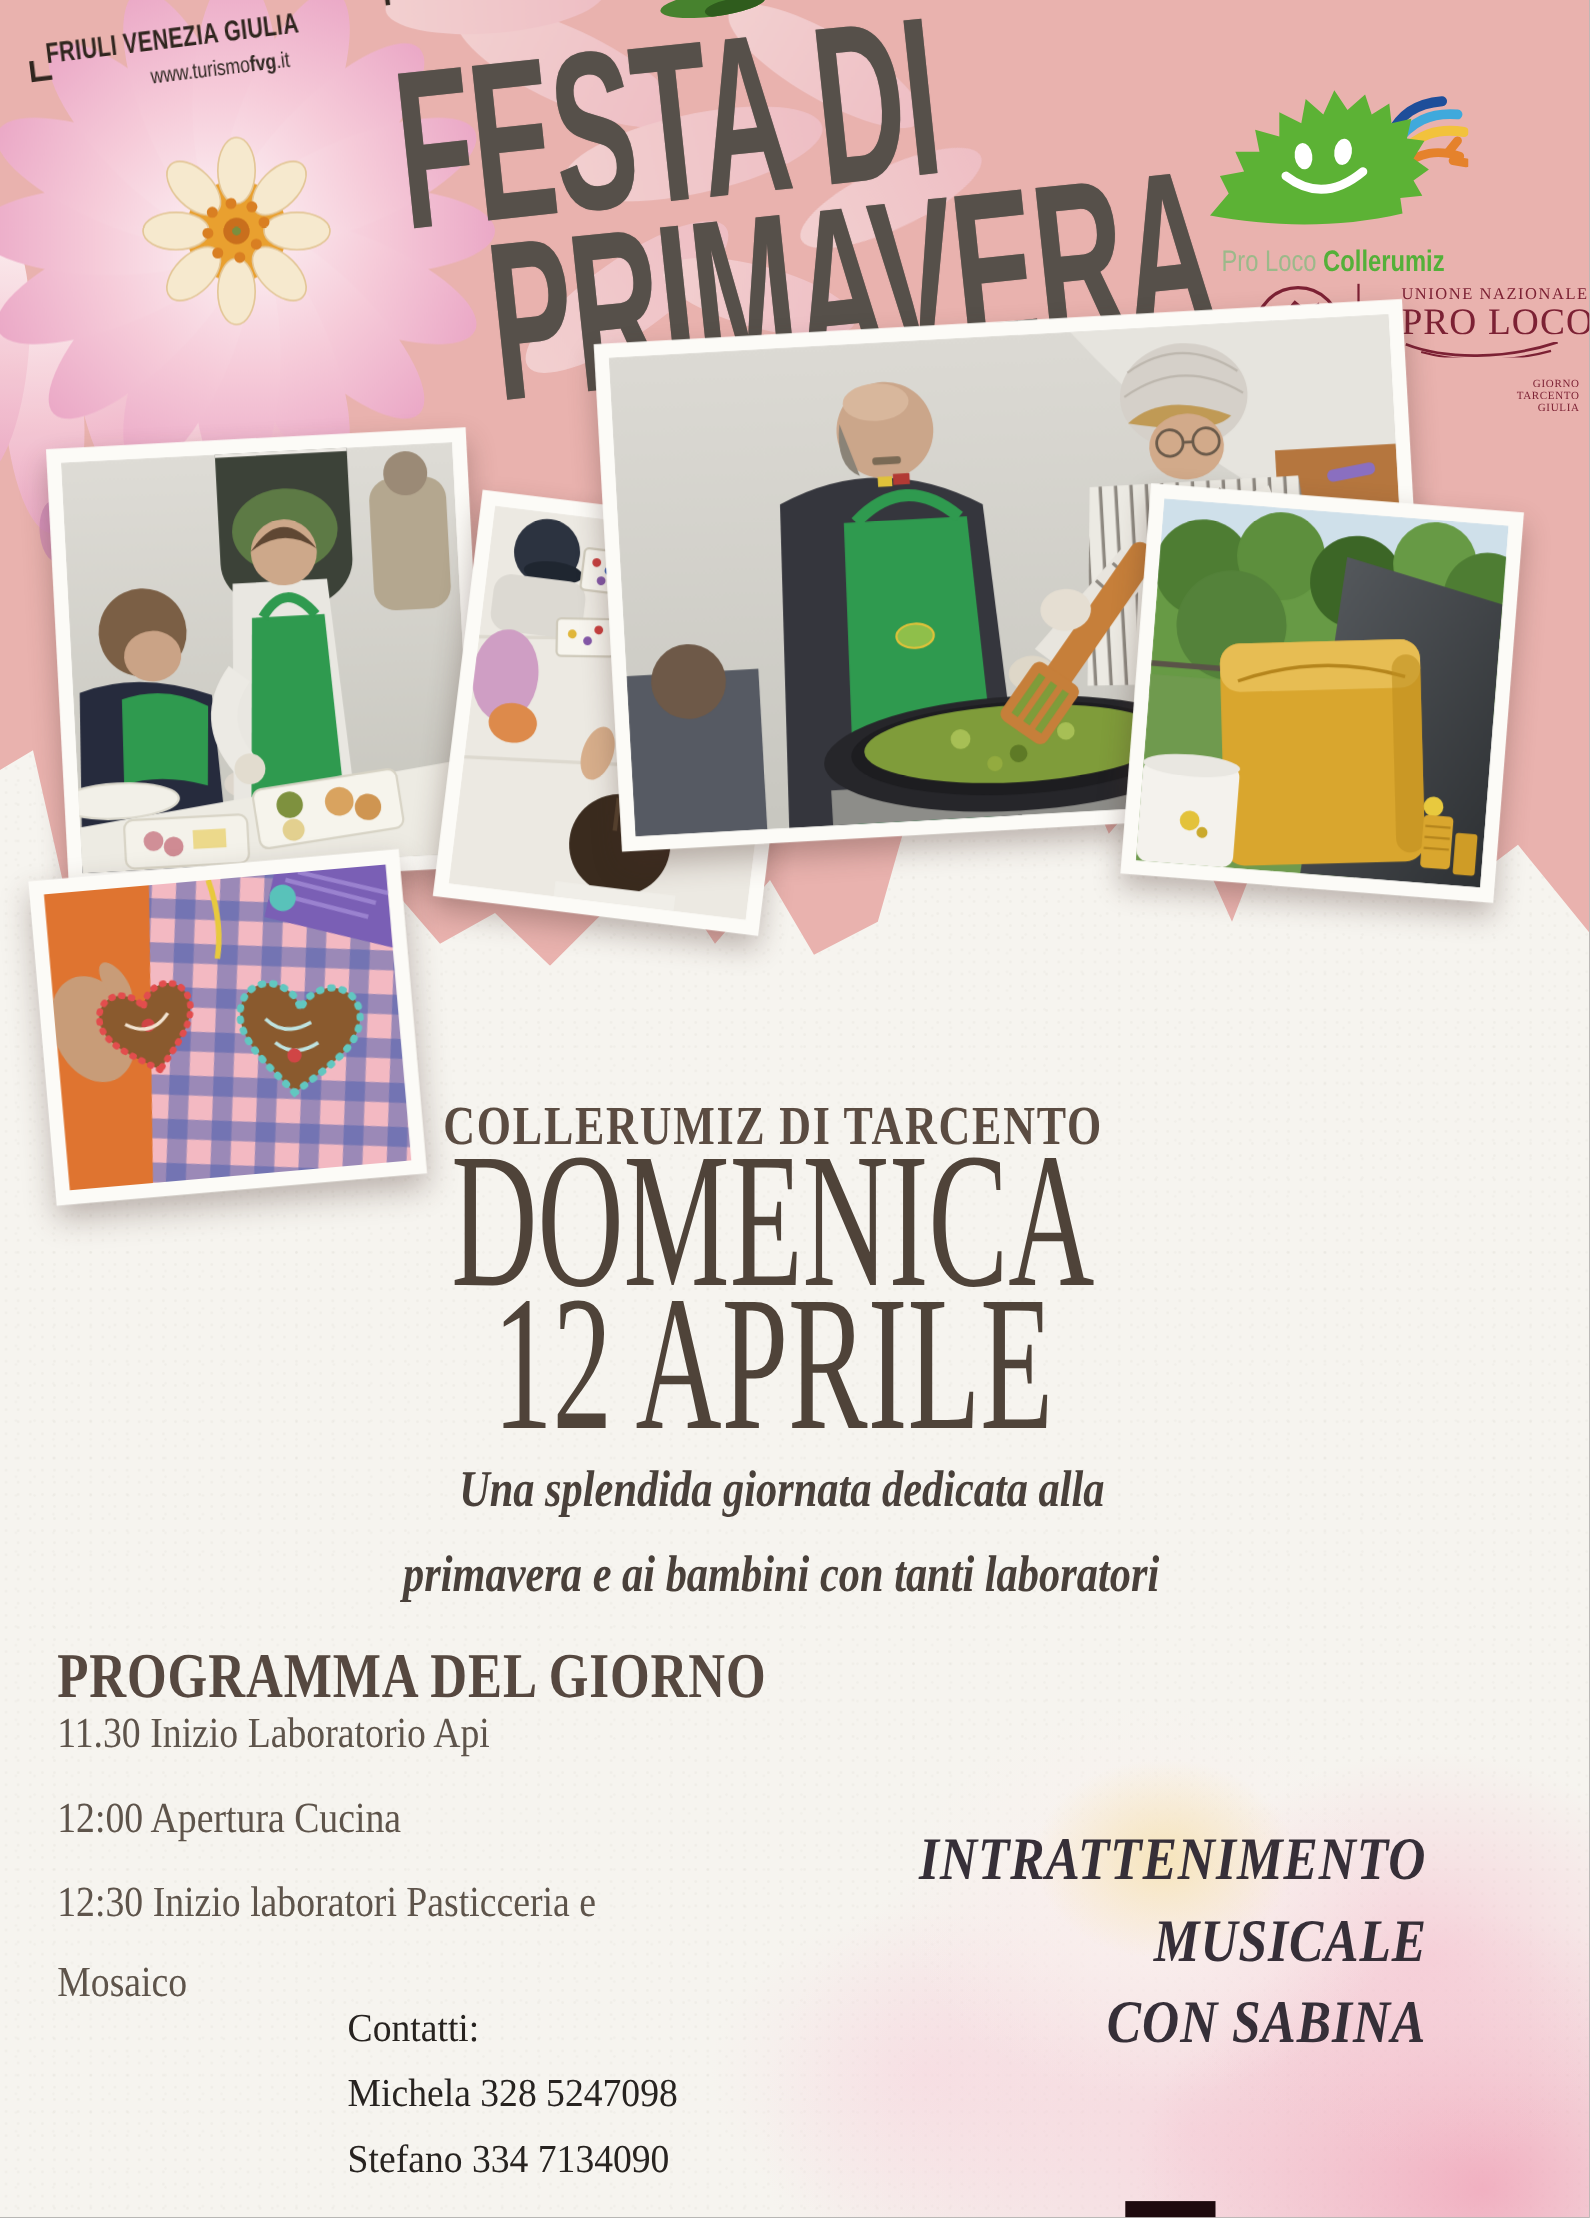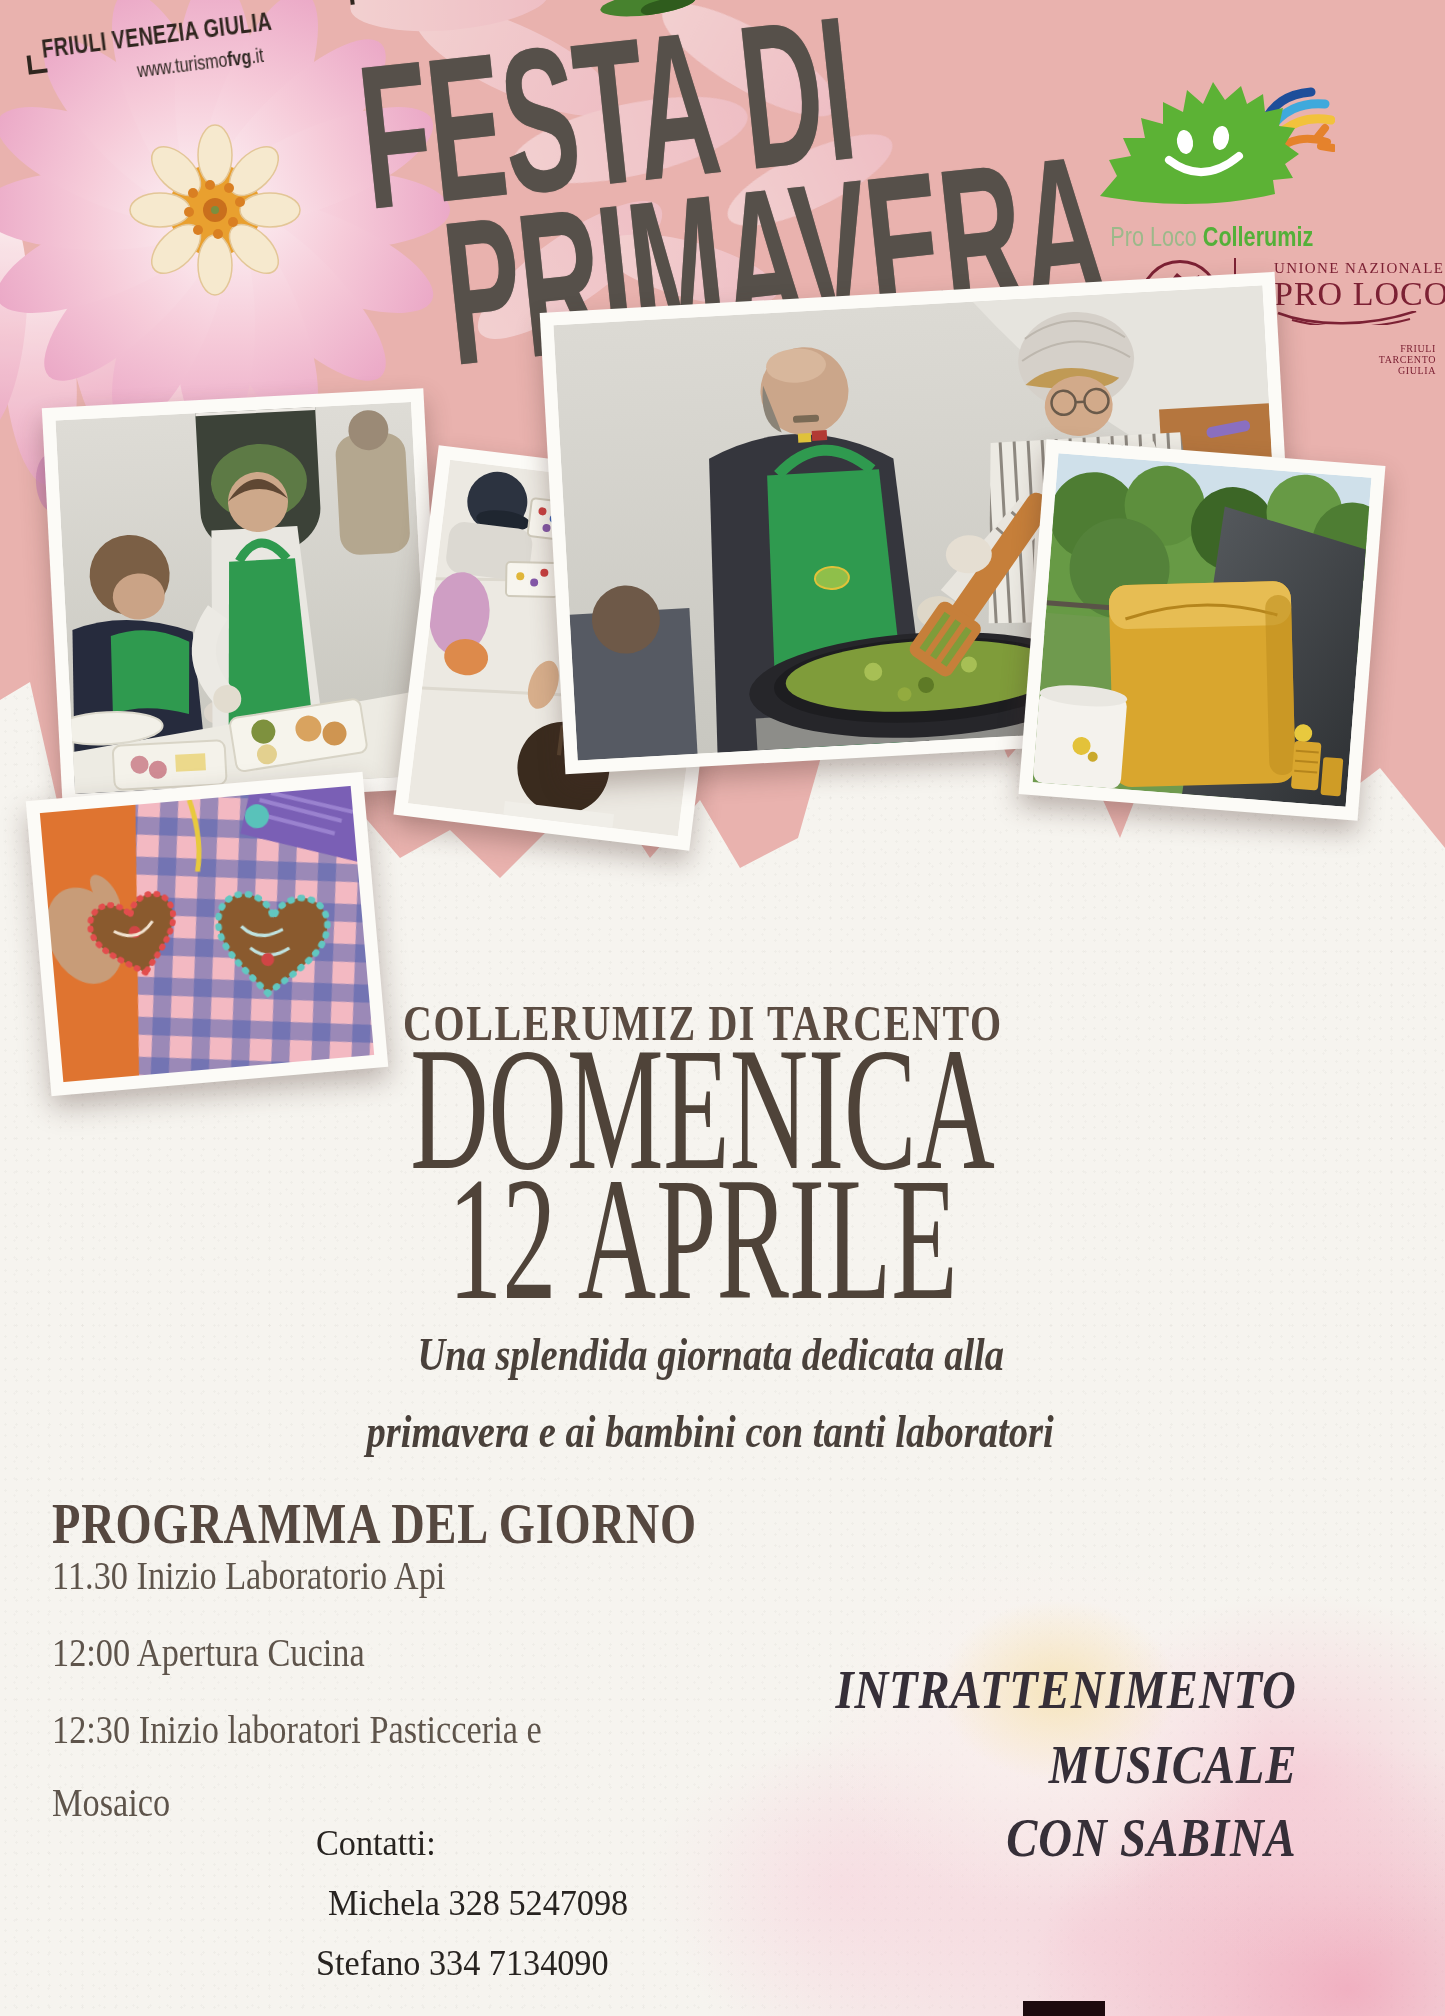--- a/index.html
+++ b/index.html
@@ -277,21 +277,21 @@
     </div>
     <div class="unpli-divider"></div>
     <div class="unpli-text">
       <div class="unpli-top">UNIONE NAZIONALE</div>
       <div class="unpli-main"><span>PRO LOCO</span><sup>®</sup></div>
       <svg width="150" height="14" viewBox="0 0 150 14">
         <path d="M4,2 C40,16 95,16 142,0" fill="none" stroke="#7c2134" stroke-width="2.5"></path>
         <path d="M18,9 C55,19 100,18 136,8" fill="none" stroke="#7c2134" stroke-width="2"></path>
       </svg>
       <div class="unpli-region">
-        <div>FRIULI</div>
+        <div>GIORNO</div>
         <div>TARCENTO</div>
         <div>GIULIA</div>
       </div>
     </div>
   </div>
 
   <div class="polaroid" style="left:52px;top:398px;transform:rotate(-3deg);z-index:3;">
     <svg width="356" height="374" viewBox="0 0 356 374">
       <defs>
           <linearGradient id="p1bg" x1="0" y1="0" x2="0" y2="1">
@@ -536,21 +536,21 @@
   <div class="abs prog-line" style="top:1707px;">
     <span class="cond" style="--sx:.88;--ox:0">12:30 Inizio laboratori Pasticceria e</span>
   </div>
   <div class="abs prog-line" style="top:1780px;">
     <span class="cond" style="--sx:.88;--ox:0">Mosaico</span>
   </div>
 
   <div class="abs contact-line" style="top:1822px;">
     <span class="cond" style="--sx:.95;--ox:0">Contatti:</span>
   </div>
-  <div class="abs contact-line" style="top:1882px;margin-left:12px;">
+  <div class="abs contact-line" style="top:1882px;">
     <span class="cond" style="--sx:.95;--ox:0">Michela 328 5247098</span>
   </div>
   <div class="abs contact-line" style="top:1942px;">
     <span class="cond" style="--sx:.95;--ox:0">Stefano 334 7134090</span>
   </div>
 
   <div class="abs flower-fade"></div>
   <div class="abs entertain" style="top:1658px;">
     <span class="cond" style="--sx:.85;--ox:100%">INTRATTENIMENTO</span>
   </div>

